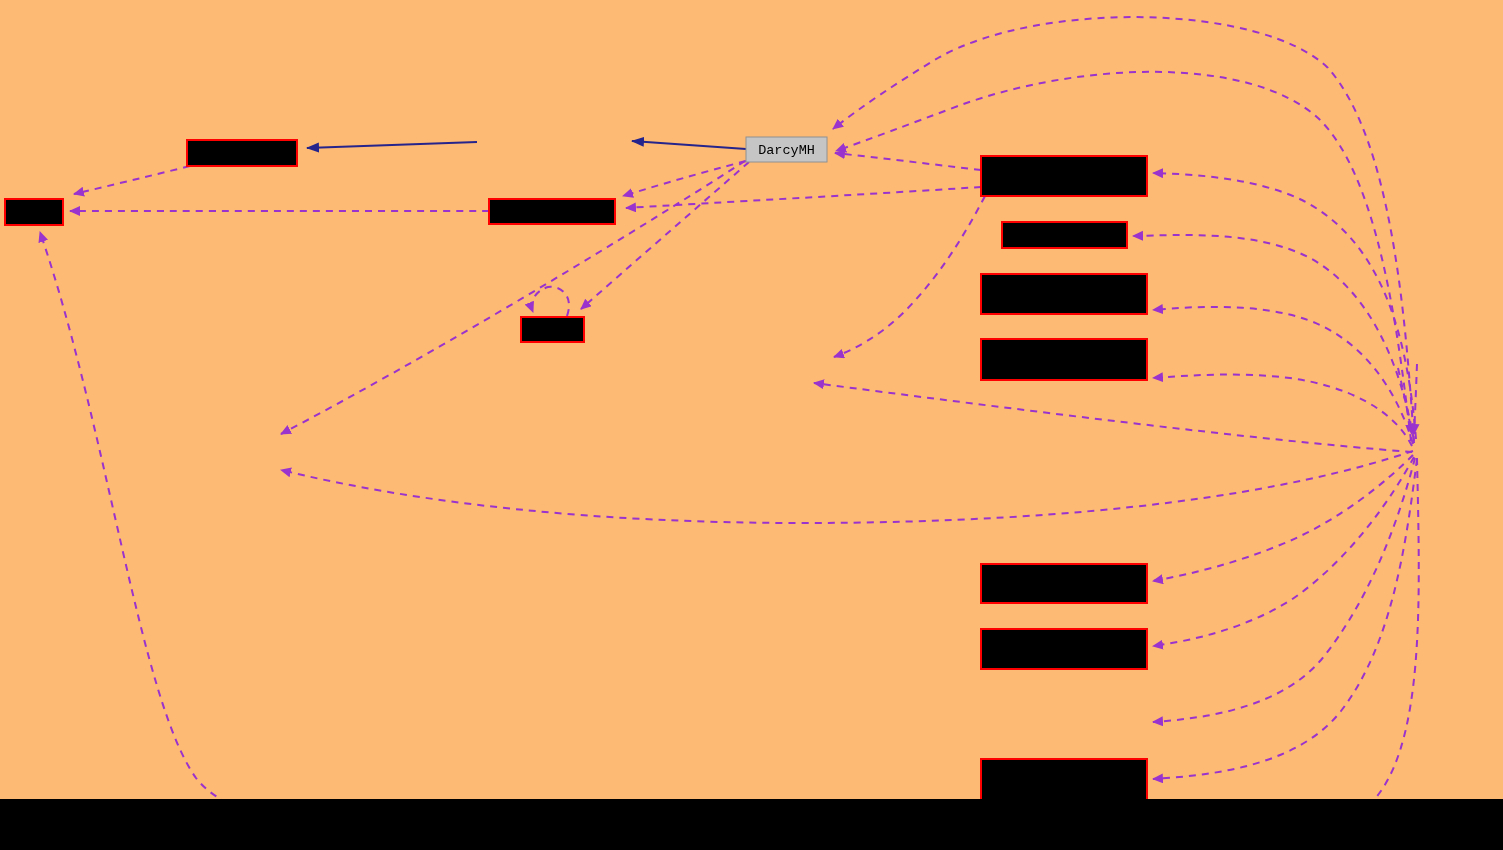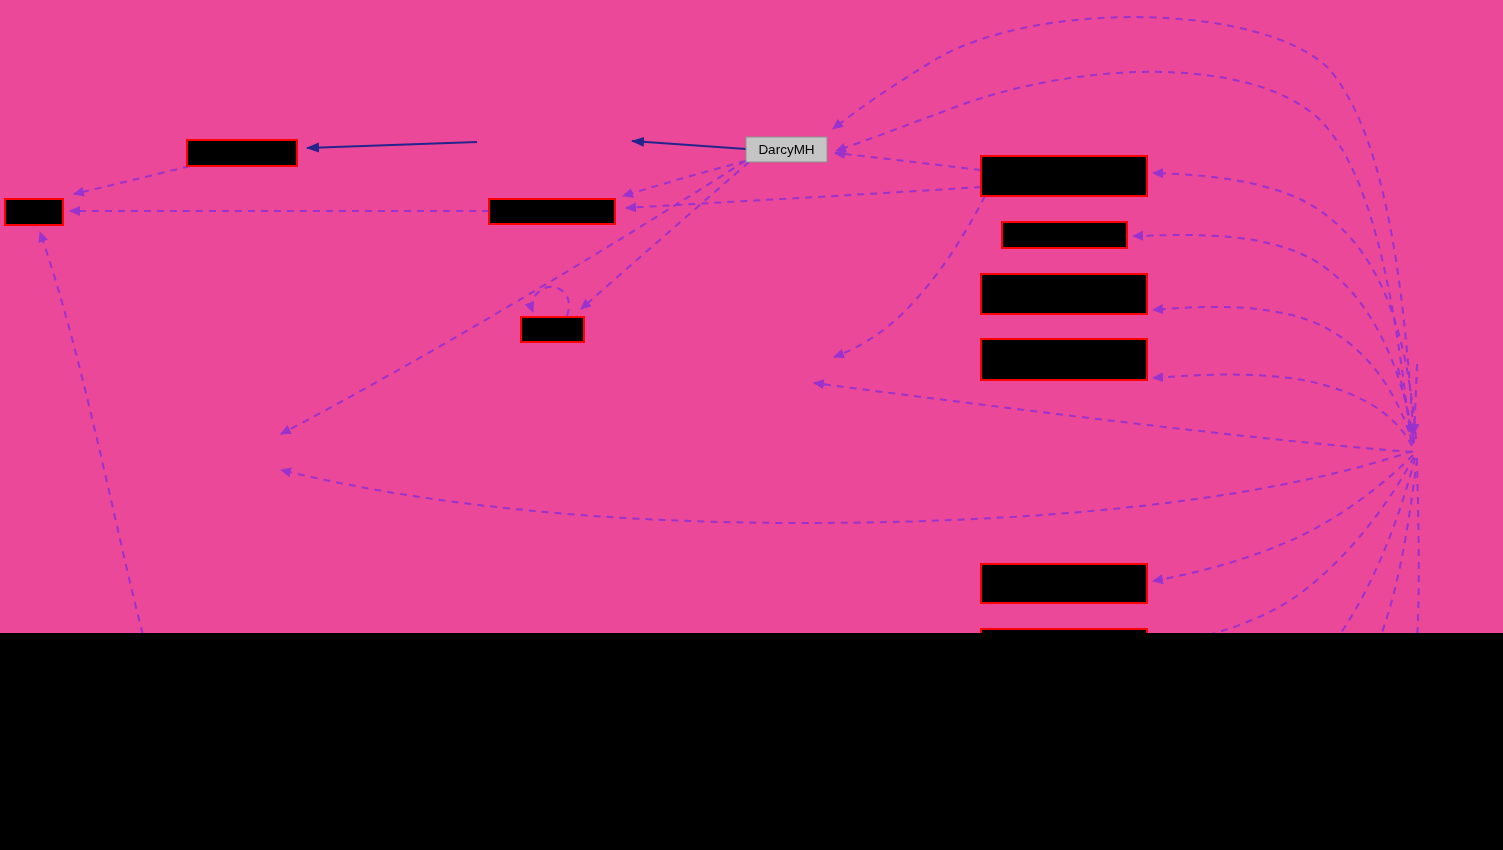--- a/index.html
+++ b/index.html
@@ -1,17 +1,17 @@
 <!DOCTYPE html>
 <html><head>
 <meta charset="utf-8">
 <style>
   html,body{margin:0;padding:0;background:#000;}
-  .canvas{position:relative;width:1503px;height:633px;background:#ec4899;overflow:hidden;
-          font-family:Liberation Sans, sans-serif;}
+  .canvas{position:relative;width:1503px;height:799px;background:#fdba74;overflow:hidden;
+          font-family:Liberation Mono, monospace;}
   svg{position:absolute;left:0;top:0;}
   .edge{fill:none;}
   .edge-usage{stroke-width:2;stroke-dasharray:7 6;}
   .edge-inherit{stroke-width:1.8;}
   .node-red{stroke-width:2;}
   .node-main-text{font-size:13.5px;}
 </style>
 </head>
 <body style="background: rgb(0, 0, 0);">
 

